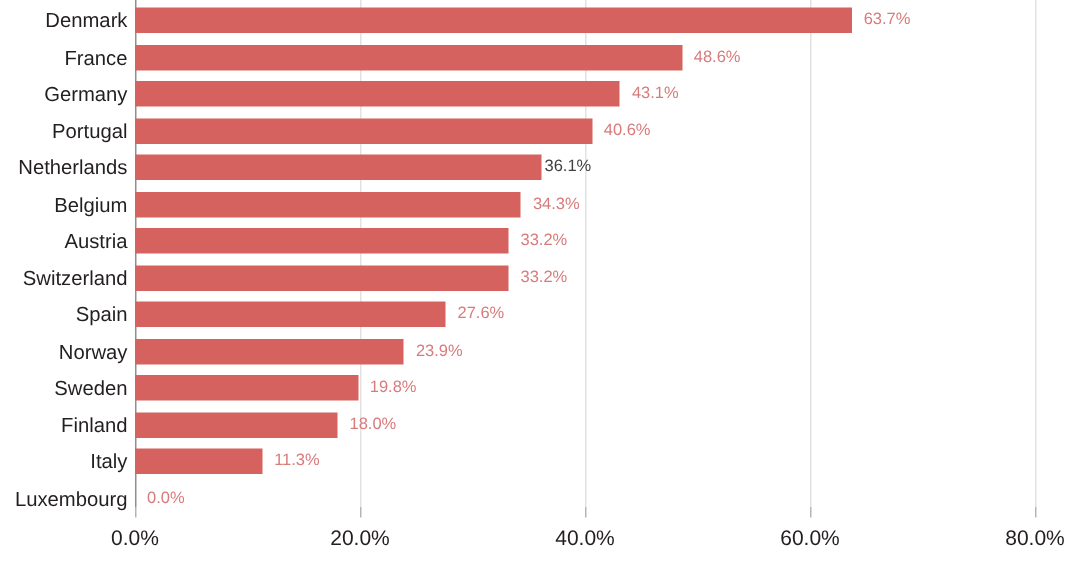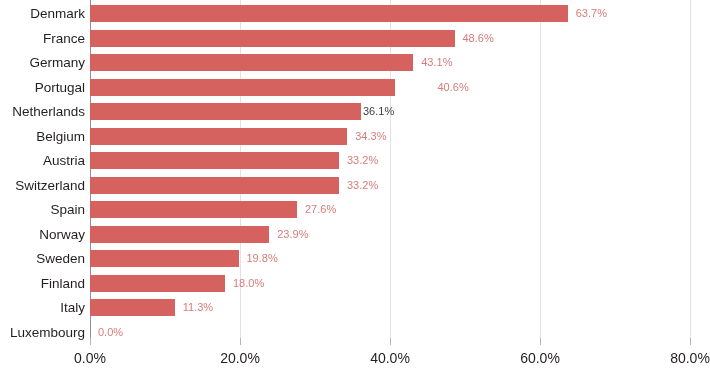--- a/index.html
+++ b/index.html
@@ -151,21 +151,21 @@
         <div class="bar-row" style="top: 25.5px;">
           <div class="bar" title="France 48.6%" style="width: 364.5px; background: rgb(214, 98, 95);"></div>
           <div class="bar-value" style="left: 372.5px; color: rgb(216, 123, 123);">48.6%</div>
         </div>
         <div class="bar-row" style="top: 50px;">
           <div class="bar" title="Germany 43.1%" style="width: 323.25px; background: rgb(214, 98, 95);"></div>
           <div class="bar-value" style="left: 331.25px; color: rgb(216, 123, 123);">43.1%</div>
         </div>
         <div class="bar-row" style="top: 74.5px;">
           <div class="bar" title="Portugal 40.6%" style="width: 304.5px; background: rgb(214, 98, 95);"></div>
-          <div class="bar-value" style="left: 312.5px; color: rgb(216, 123, 123); margin-left: 35px;">40.6%</div>
+          <div class="bar-value" style="left: 312.5px; color: rgb(216, 123, 123);">40.6%</div>
         </div>
         <div class="bar-row" style="top: 99px;">
           <div class="bar" title="Netherlands 36.1%" style="width: 270.75px; background: rgb(214, 98, 95);"></div>
           <div class="bar-value" style="left: 273px; color: #404040;">36.1%</div>
         </div>
         <div class="bar-row" style="top: 123.5px;">
           <div class="bar" title="Belgium 34.3%" style="width: 257.25px; background: rgb(214, 98, 95);"></div>
           <div class="bar-value" style="left: 265.25px; color: rgb(216, 123, 123);">34.3%</div>
         </div>
         <div class="bar-row" style="top: 148px;">

